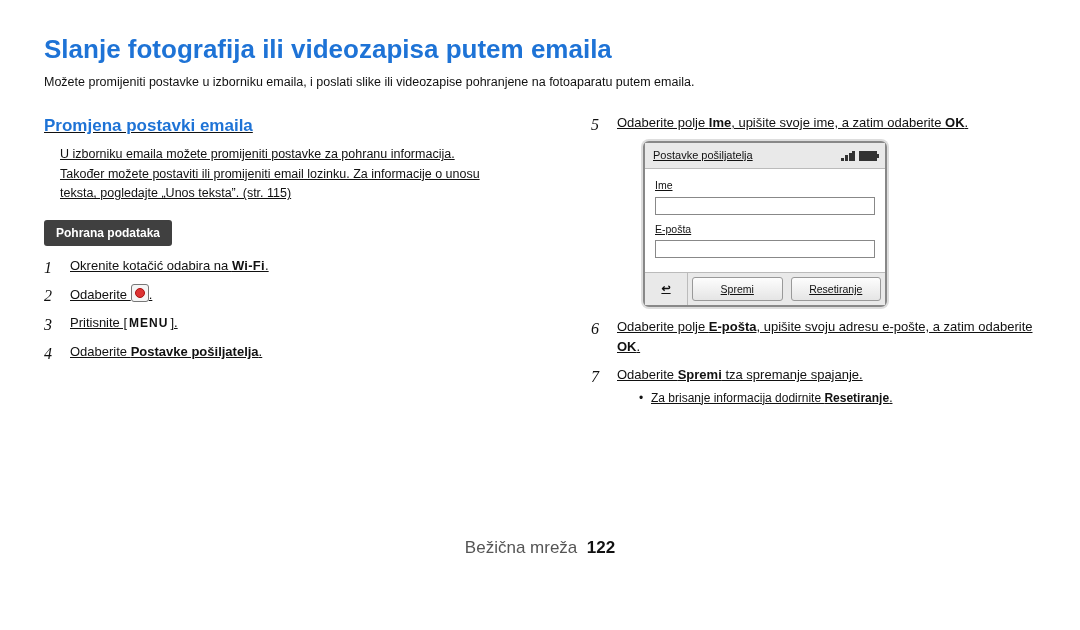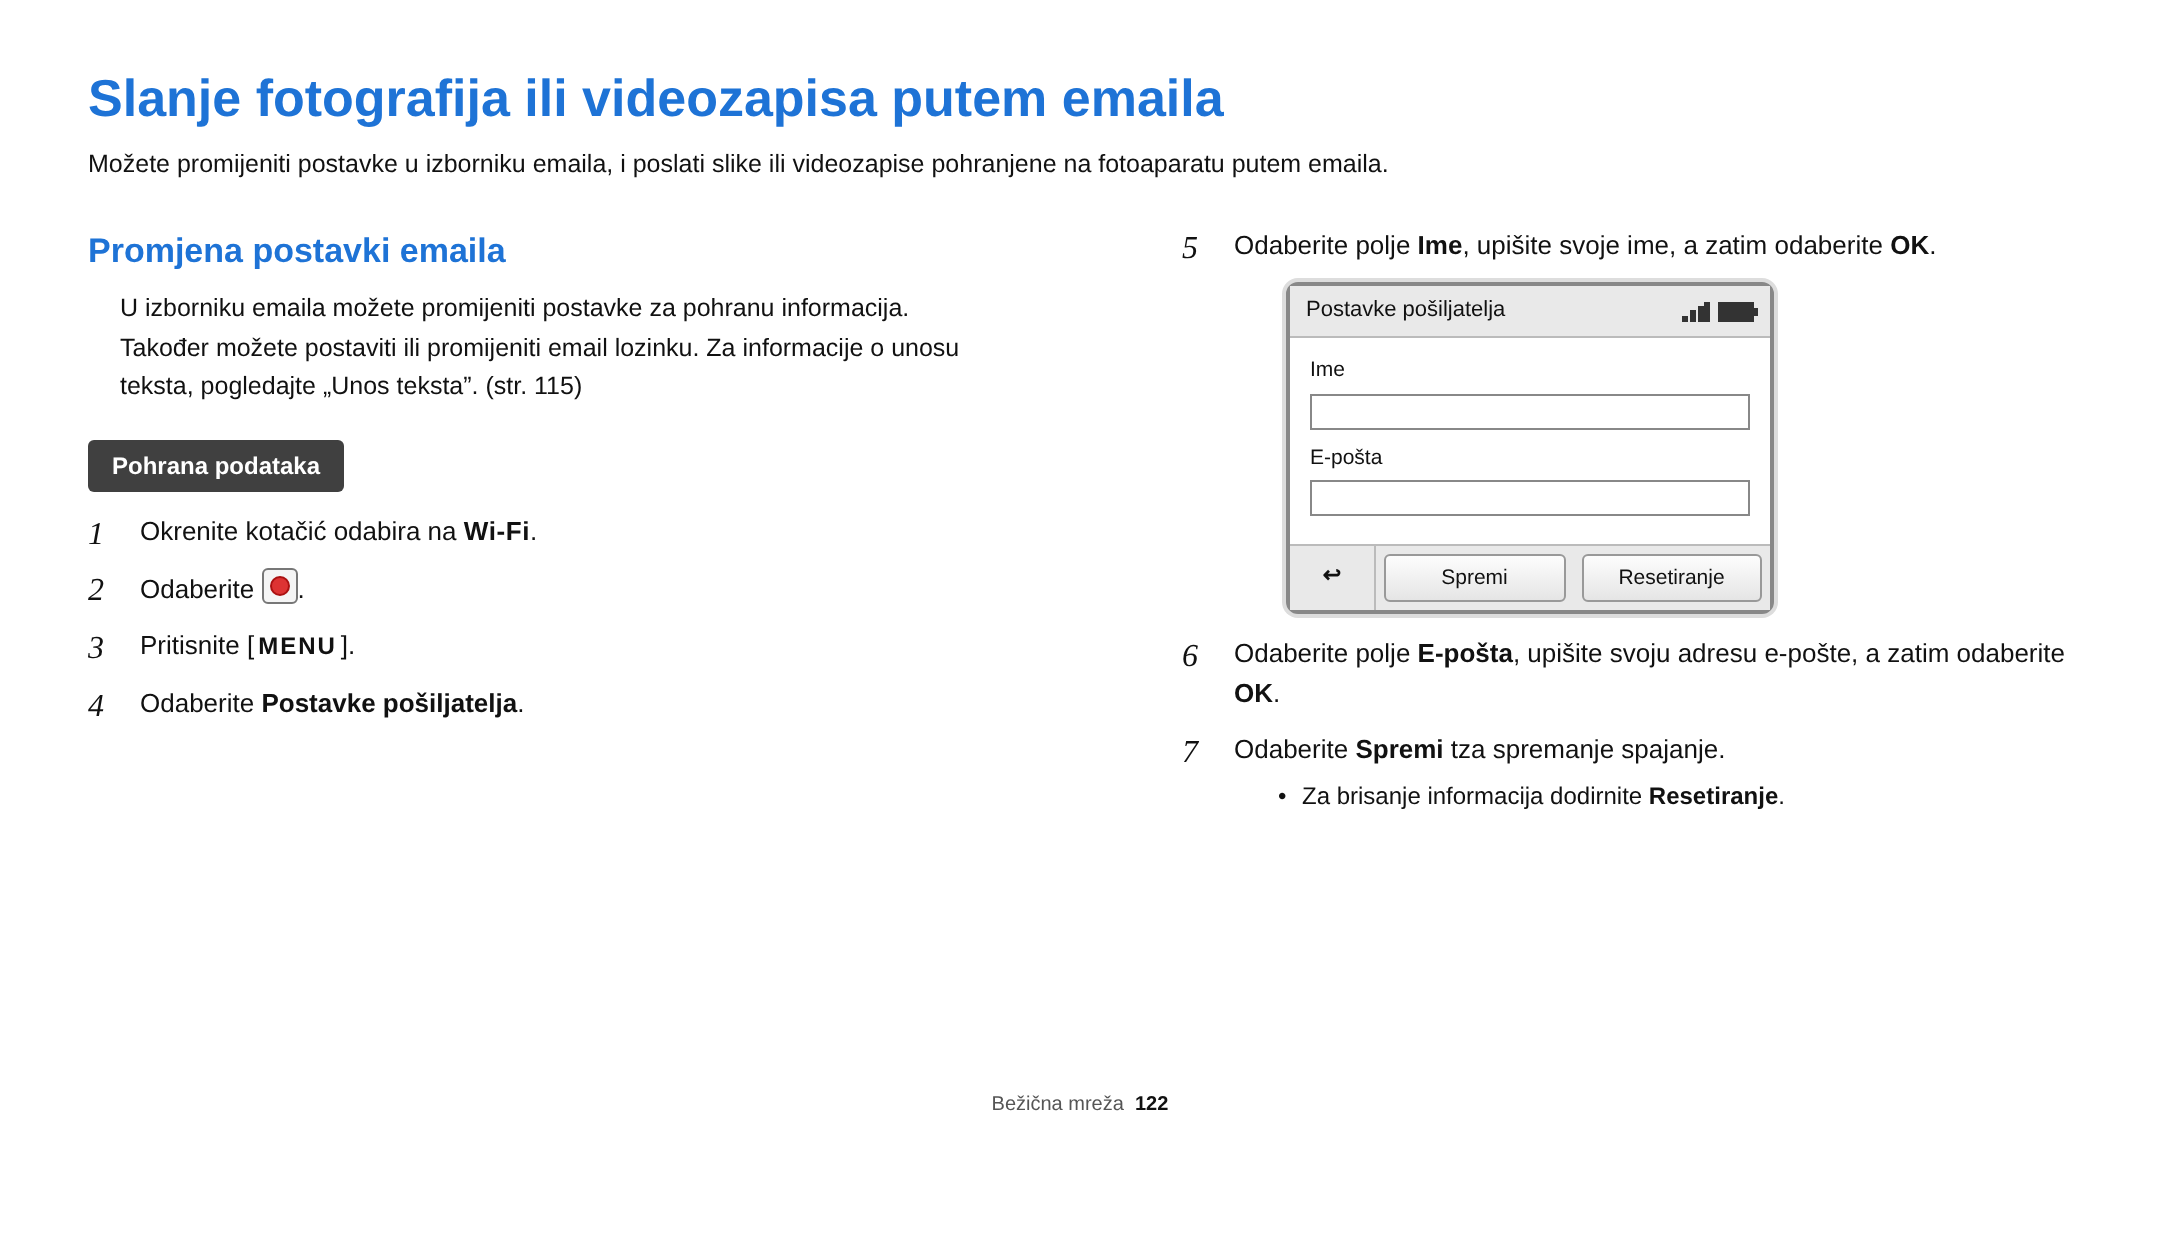--- a/index.html
+++ b/index.html
@@ -25,20 +25,21 @@
     color: #1e73d6;
   }
   p.intro {
     margin: 0 0 22px 0;
     font-size: 12.5px;
     line-height: 1.45;
   }
   .cols {
     display: flex;
     gap: 102px;
+    text-decoration: underline;
   }
   .col {
     flex: 1 1 0;
     min-width: 0;
     font-size: 13px;
     line-height: 1.55;
   }
   h2.section {
     margin: 0 0 6px 0;
     font-size: 17px;
@@ -208,21 +209,21 @@
     border-radius: 3px;
     font-size: 10.5px;
   }
 
   .footer {
     position: absolute;
     bottom: 16px;
     left: 0;
     width: 1080px;
     text-align: center;
-    font-size: 10px;
+    font-size: 17px;
     color: #555;
   }
   .footer .pn { font-weight: 700; color:#111; }
 </style>
 </head>
 <body>
 
 <div class="page">
   <h1 class="title">Slanje fotografija ili videozapisa putem emaila</h1>
   <p class="intro">Možete promijeniti postavke u izborniku emaila, i poslati slike ili videozapise pohranjene na fotoaparatu putem emaila.</p>

